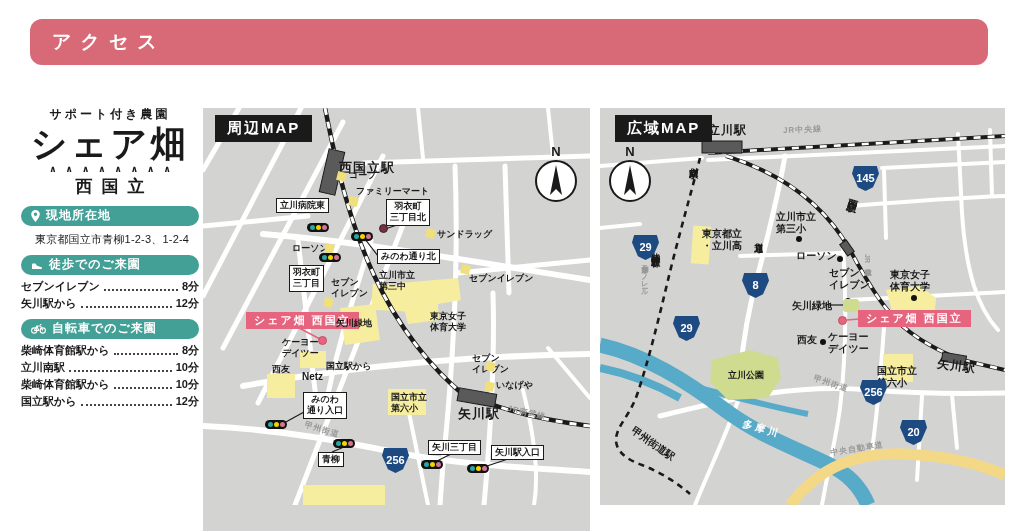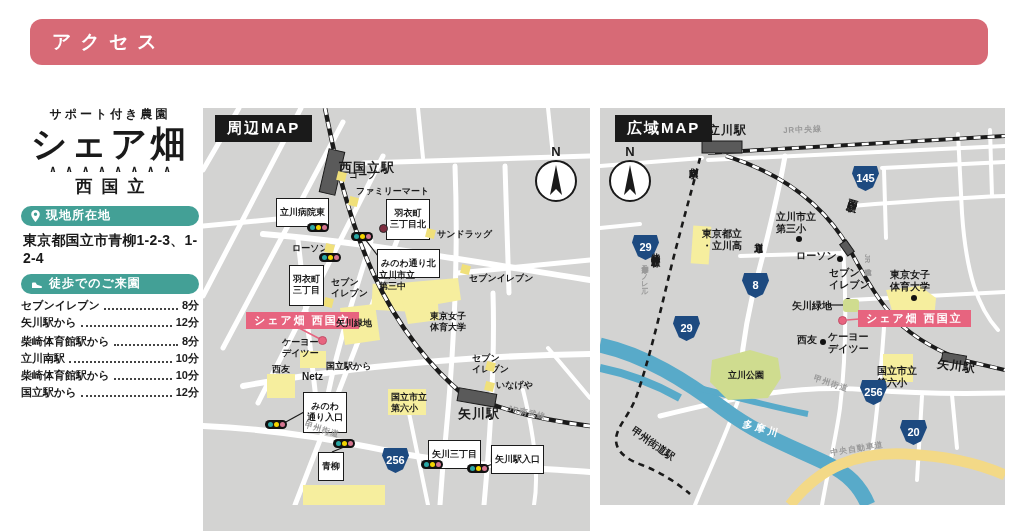--- a/index.html
+++ b/index.html
@@ -12,39 +12,39 @@
   .header-title{color:#fff;font-size:19px;font-weight:bold;letter-spacing:9px;}
 
   
   .sidebar{position:absolute;left:21px;top:106px;width:178px;}
   .farm-type{font-size:12px;font-weight:bold;letter-spacing:3px;text-align:center;color:#1a1a1a;}
   .brand{font-size:36px;font-weight:bold;letter-spacing:3px;text-align:center;color:#1a1a1a;margin-top:2px;line-height:1.05;}
   .brand-deco{font-size:9px;font-weight:bold;letter-spacing:9px;text-align:center;color:#1a1a1a;margin-top:1px;text-indent:9px;}
   .brand-loc{font-size:17px;font-weight:bold;letter-spacing:9px;text-align:center;color:#1a1a1a;margin-top:1px;text-indent:9px;}
   .pill{background:#43a096;border-radius:11px;height:20px;display:flex;align-items:center;gap:6px;padding:0 10px;margin-top:8px;color:#fff;font-size:12px;font-weight:bold;letter-spacing:1px;}
   .pill svg{flex:0 0 auto;}
-  .address{font-size:14px;font-weight:bold;color:#1a1a1a;margin:6px 0 2px 2px;letter-spacing:0.2px;}
+  .address{font-size:11px;font-weight:normal;color:#1a1a1a;margin:6px 0 2px 14px;letter-spacing:0.2px;}
   .routes{margin-top:4px;}
   .route-row{display:flex;align-items:flex-end;font-size:11px;font-weight:bold;color:#1a1a1a;margin:2px 0;}
   .route-leader{flex:1;border-bottom:2px dotted #444;margin:0 4px 3px 4px;height:1px;}
   .route-time{white-space:nowrap;}
 
   
   .map{position:absolute;top:108px;background:#d3d3d2;overflow:hidden;}
   #map-local{left:203px;width:387px;height:513px;}
   #map-wide{left:600px;width:405px;height:397px;}
   .map svg.base{position:absolute;left:0;top:0;z-index:0;}
   .overlay{position:absolute;left:0;top:0;width:100%;height:100%;z-index:2;}
   .map-title{position:absolute;z-index:3;background:#1a1a1a;color:#fff;font-size:15px;font-weight:bold;letter-spacing:2px;padding:4px 12px;}
 
   
   .ml{position:absolute;white-space:pre-line;line-height:1.2;color:#1a1a1a;font-weight:bold;z-index:2;}
   .ml-plain{font-size:9px;}
   .ml-station{font-size:13px;letter-spacing:1px;}
-  .ml-box{background:#fff;border:1.5px solid #1a1a1a;padding:8px 3px;font-size:9px;text-align:center;line-height:1.25;}
+  .ml-box{background:#fff;border:1.5px solid #1a1a1a;padding:1px 3px;font-size:9px;text-align:center;line-height:1.25;}
   .ml-gray{color:#999;font-size:8px;letter-spacing:1px;}
   .ml-pink{background:#e7647f;color:#fff;font-size:11px;letter-spacing:2px;padding:2px 8px;white-space:nowrap;}
   .ml-shield{width:27px;height:25px;background:#1d4a80;clip-path:polygon(8% 0,92% 0,100% 30%,78% 85%,50% 100%,22% 85%,0 30%);display:flex;align-items:center;justify-content:center;color:#fff;font-size:11px;}
   .ml-signal{width:22px;height:9px;background:#111;border-radius:5px;display:flex;align-items:center;justify-content:center;gap:1px;}
   .sig-dot{width:5px;height:5px;border-radius:50%;display:inline-block;}
   .sig-teal{background:#2aa7a5;}
   .sig-yellow{background:#f2d400;}
   .sig-pink{background:#d4758f;}
   .ml-dot{width:6px;height:6px;background:#111;border-radius:50%;}
   .ml-reddot{width:9px;height:9px;background:#7e2d3f;border:1px solid #2a2a2a;border-radius:50%;}
@@ -95,20 +95,31 @@
           <span class="route-leader"></span>
           <span class="route-time">8分</span>
         </div>
         <div class="route-row">
           <span class="route-from">矢川駅から</span>
           <span class="route-leader"></span>
           <span class="route-time">12分</span>
         </div>
       </div>
 
+    <div class="pill">
+      <svg width="15" height="11" viewBox="0 0 15 11">
+          <g stroke="#fff" fill="none" stroke-width="1.1">
+            <circle cx="3.2" cy="7.5" r="2.6"></circle>
+            <circle cx="11.8" cy="7.5" r="2.6"></circle>
+            <path d="M3.2,7.5 L5.8,3 L9.5,3 L11.8,7.5 M5.8,3 L7.8,7.5 L3.2,7.5"></path>
+            <path d="M9,1.5 L10.5,1.5"></path>
+          </g>
+        </svg>
+      <span>自転車でのご来園</span>
+    </div>
     <div class="routes" id="bicycle-routes">
         <div class="route-row">
           <span class="route-from">柴崎体育館駅から</span>
           <span class="route-leader"></span>
           <span class="route-time">8分</span>
         </div>
         <div class="route-row">
           <span class="route-from">立川南駅</span>
           <span class="route-leader"></span>
           <span class="route-time">10分</span>

